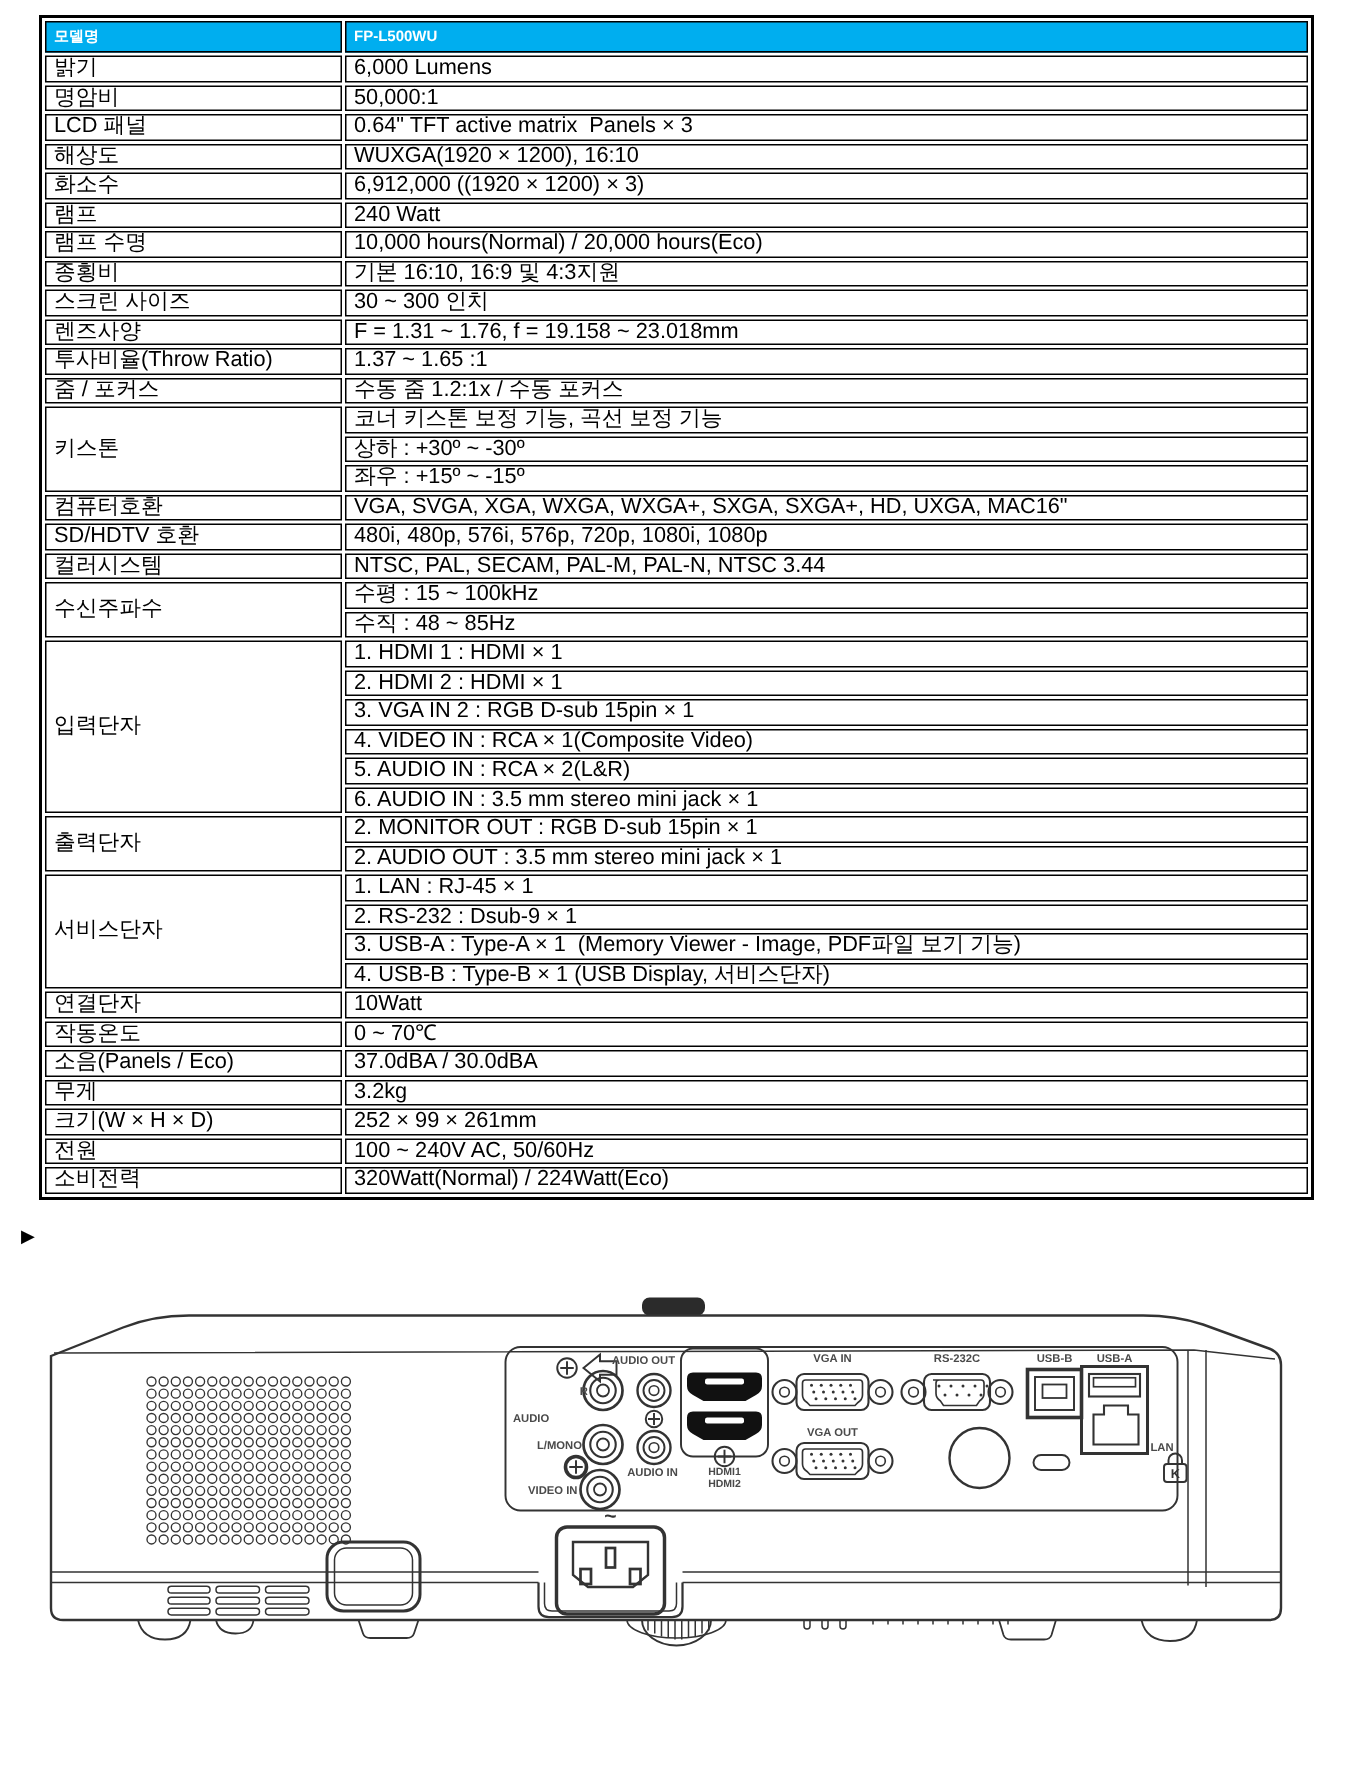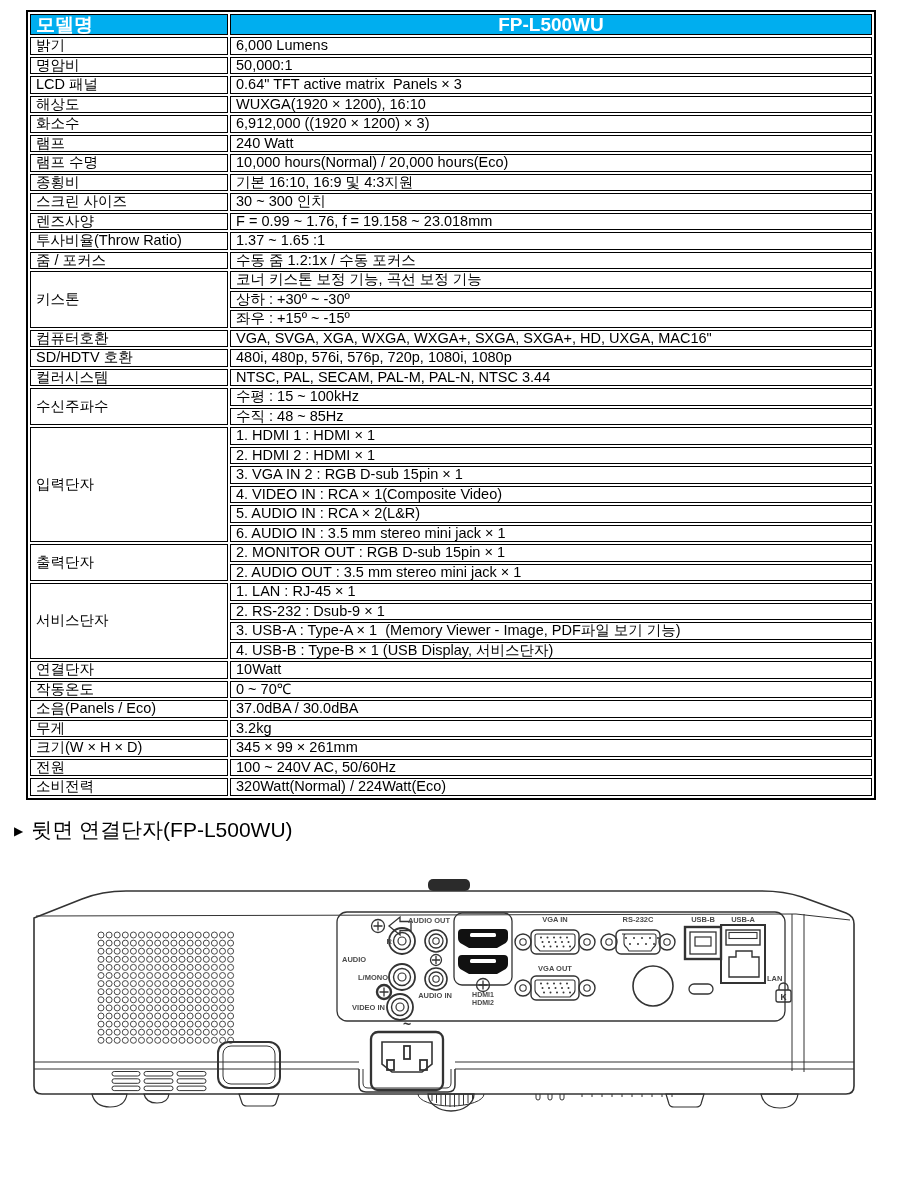--- a/index.html
+++ b/index.html
@@ -7,23 +7,23 @@
   .page{position:relative;width:902px;height:1177px;}
 
   
   table.spec{border-collapse:separate;border-spacing:2px;border:2px solid #000;
     width:850px;margin:10px 0 0 26px;table-layout:fixed;background:#fff;}
   table.spec td{border:1px solid #000;font-size:14.5px;height:15.5px;line-height:15.5px;
     padding:0 5px;white-space:pre;overflow:hidden;vertical-align:middle;}
   td.label-cell{width:186px;padding-left:9px;}
   td.value-cell{padding-left:6px;}
   tr.header-row{background:#000;}
-  tr.header-row td{background:#00AEEF;color:#fff;font-weight:bold;font-size:19px;
+  tr.header-row td{background:#00AEEF;color:#fff;font-weight:bold;font-size:10px;
     height:19px;line-height:19px;border:1px solid #000;}
-  td.header-model{text-align:center;}
+  td.header-model{text-align:left;}
 
   
   .section-heading{margin:16px 0 0 14px;font-size:21px;display:flex;align-items:center;}
   .bullet{font-size:12px;margin-right:8px;position:relative;top:1px;}
 
   
   .diagram-wrap{margin:30px 0 0 26px;}
   svg text{font-family:"Liberation Sans",sans-serif;}
   .port-label{font-size:7.5px;font-weight:bold;fill:#4a4a4a;}
   .tiny-label{font-size:7px;font-weight:bold;fill:#4a4a4a;}
@@ -71,21 +71,21 @@
         <tr>
           <td class="label-cell" rowspan="1">종횡비</td>
           <td class="value-cell">기본 16:10, 16:9 및 4:3지원</td>
         </tr>
         <tr>
           <td class="label-cell" rowspan="1">스크린 사이즈</td>
           <td class="value-cell">30 ~ 300 인치</td>
         </tr>
         <tr>
           <td class="label-cell" rowspan="1">렌즈사양</td>
-          <td class="value-cell">F = 0.99 ~ 1.76, f = 19.158 ~ 23.018mm</td>
+          <td class="value-cell">F = 1.31 ~ 1.76, f = 19.158 ~ 23.018mm</td>
         </tr>
         <tr>
           <td class="label-cell" rowspan="1">투사비율(Throw Ratio)</td>
           <td class="value-cell">1.37 ~ 1.65 :1</td>
         </tr>
         <tr>
           <td class="label-cell" rowspan="1">줌 / 포커스</td>
           <td class="value-cell">수동 줌 1.2:1x / 수동 포커스</td>
         </tr>
         <tr>
@@ -167,36 +167,35 @@
         <tr>
           <td class="label-cell" rowspan="1">소음(Panels / Eco)</td>
           <td class="value-cell">37.0dBA / 30.0dBA</td>
         </tr>
         <tr>
           <td class="label-cell" rowspan="1">무게</td>
           <td class="value-cell">3.2kg</td>
         </tr>
         <tr>
           <td class="label-cell" rowspan="1">크기(W × H × D)</td>
-          <td class="value-cell">345 × 99 × 261mm</td>
+          <td class="value-cell">252 × 99 × 261mm</td>
         </tr>
         <tr>
           <td class="label-cell" rowspan="1">전원</td>
           <td class="value-cell">100 ~ 240V AC, 50/60Hz</td>
         </tr>
         <tr>
           <td class="label-cell" rowspan="1">소비전력</td>
           <td class="value-cell">320Watt(Normal) / 224Watt(Eco)</td>
         </tr>
       </tbody>
   </table>
 
   <div class="section-heading">
     <span class="bullet">▶</span>
-    <span>뒷면 연결단자(FP-L500WU)</span>
   </div>
 
   <div class="diagram-wrap">
     <svg width="850" height="248" viewBox="0 0 850 248">
 
       <rect x="402" y="5" width="42" height="12" rx="5" fill="#2b2b2b"></rect>
 
       <path class="ln" stroke-width="1.6" fill="#fff" d="M 8,44 L 56,25 Q 76,17 100,17 L 736,17 Q 758,17 776,23 L 820,39 Q 828,42 828,50 L 828,212 Q 828,220 820,220 L 16,220 Q 8,220 8,212 Z"></path>
       <path class="ln" stroke-width="1" d="M 10,42 L 770,40 L 824,46"></path>
       <line class="ln" stroke-width="1" x1="766" y1="40" x2="766" y2="197"></line>

